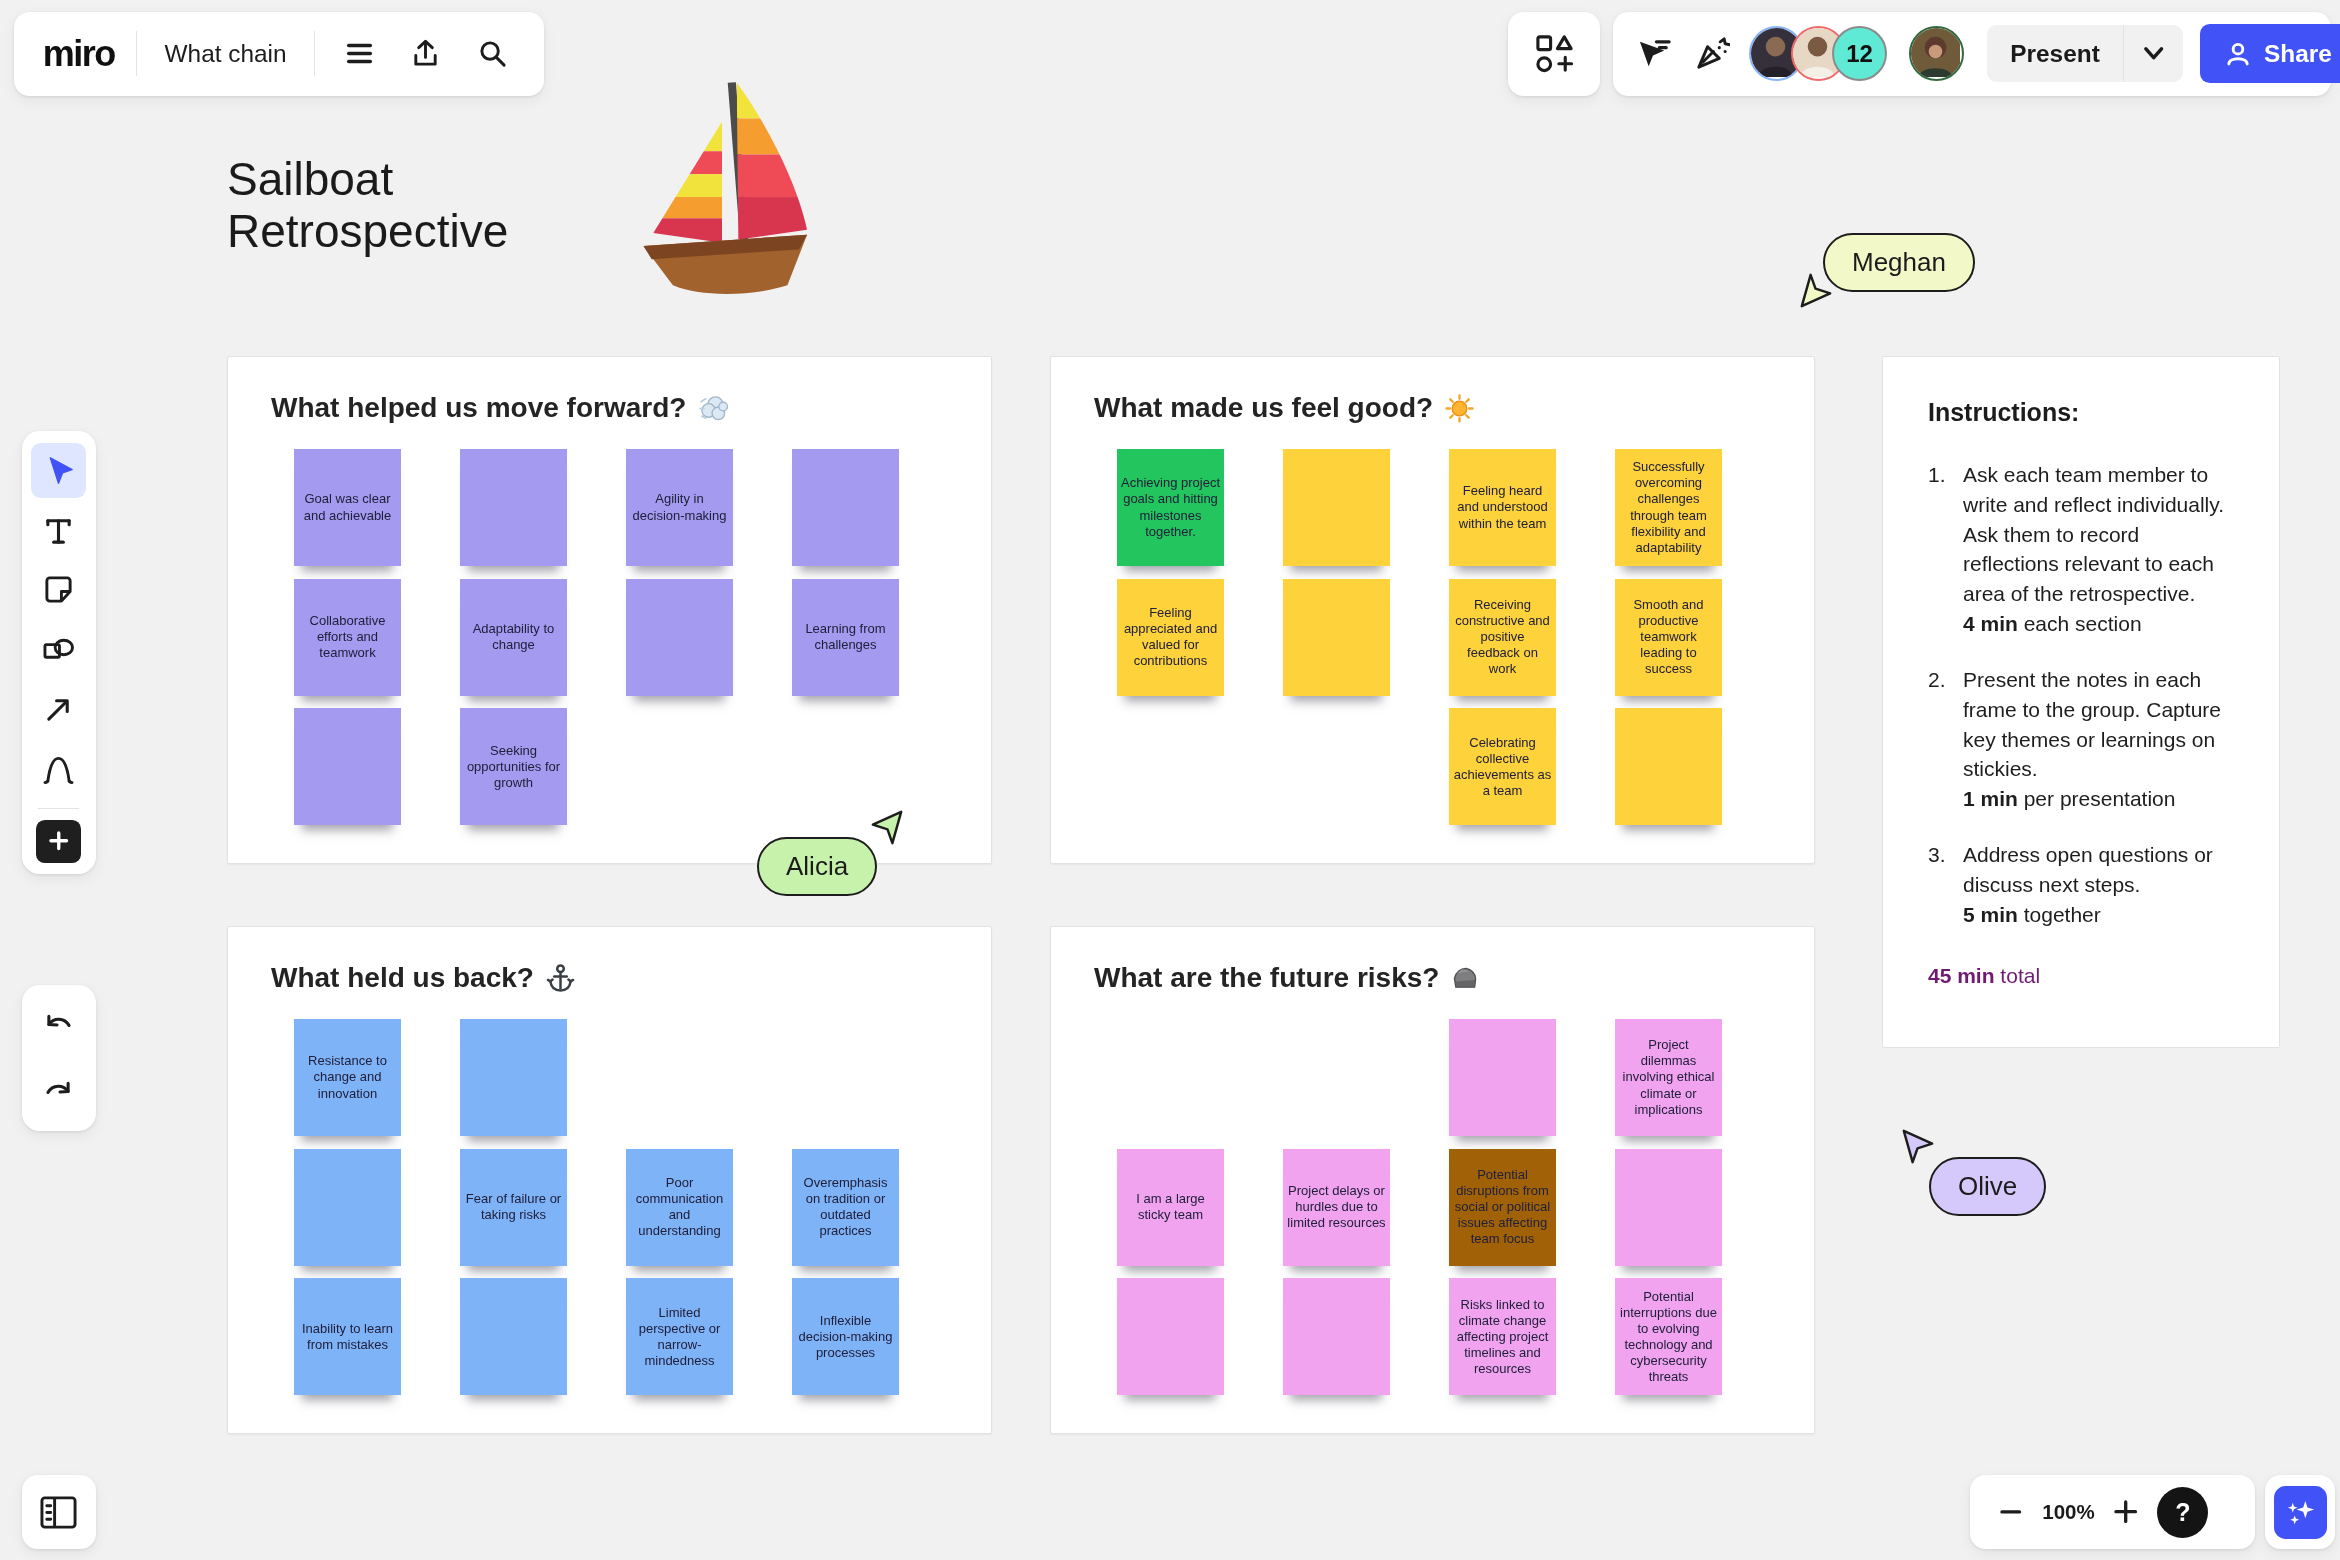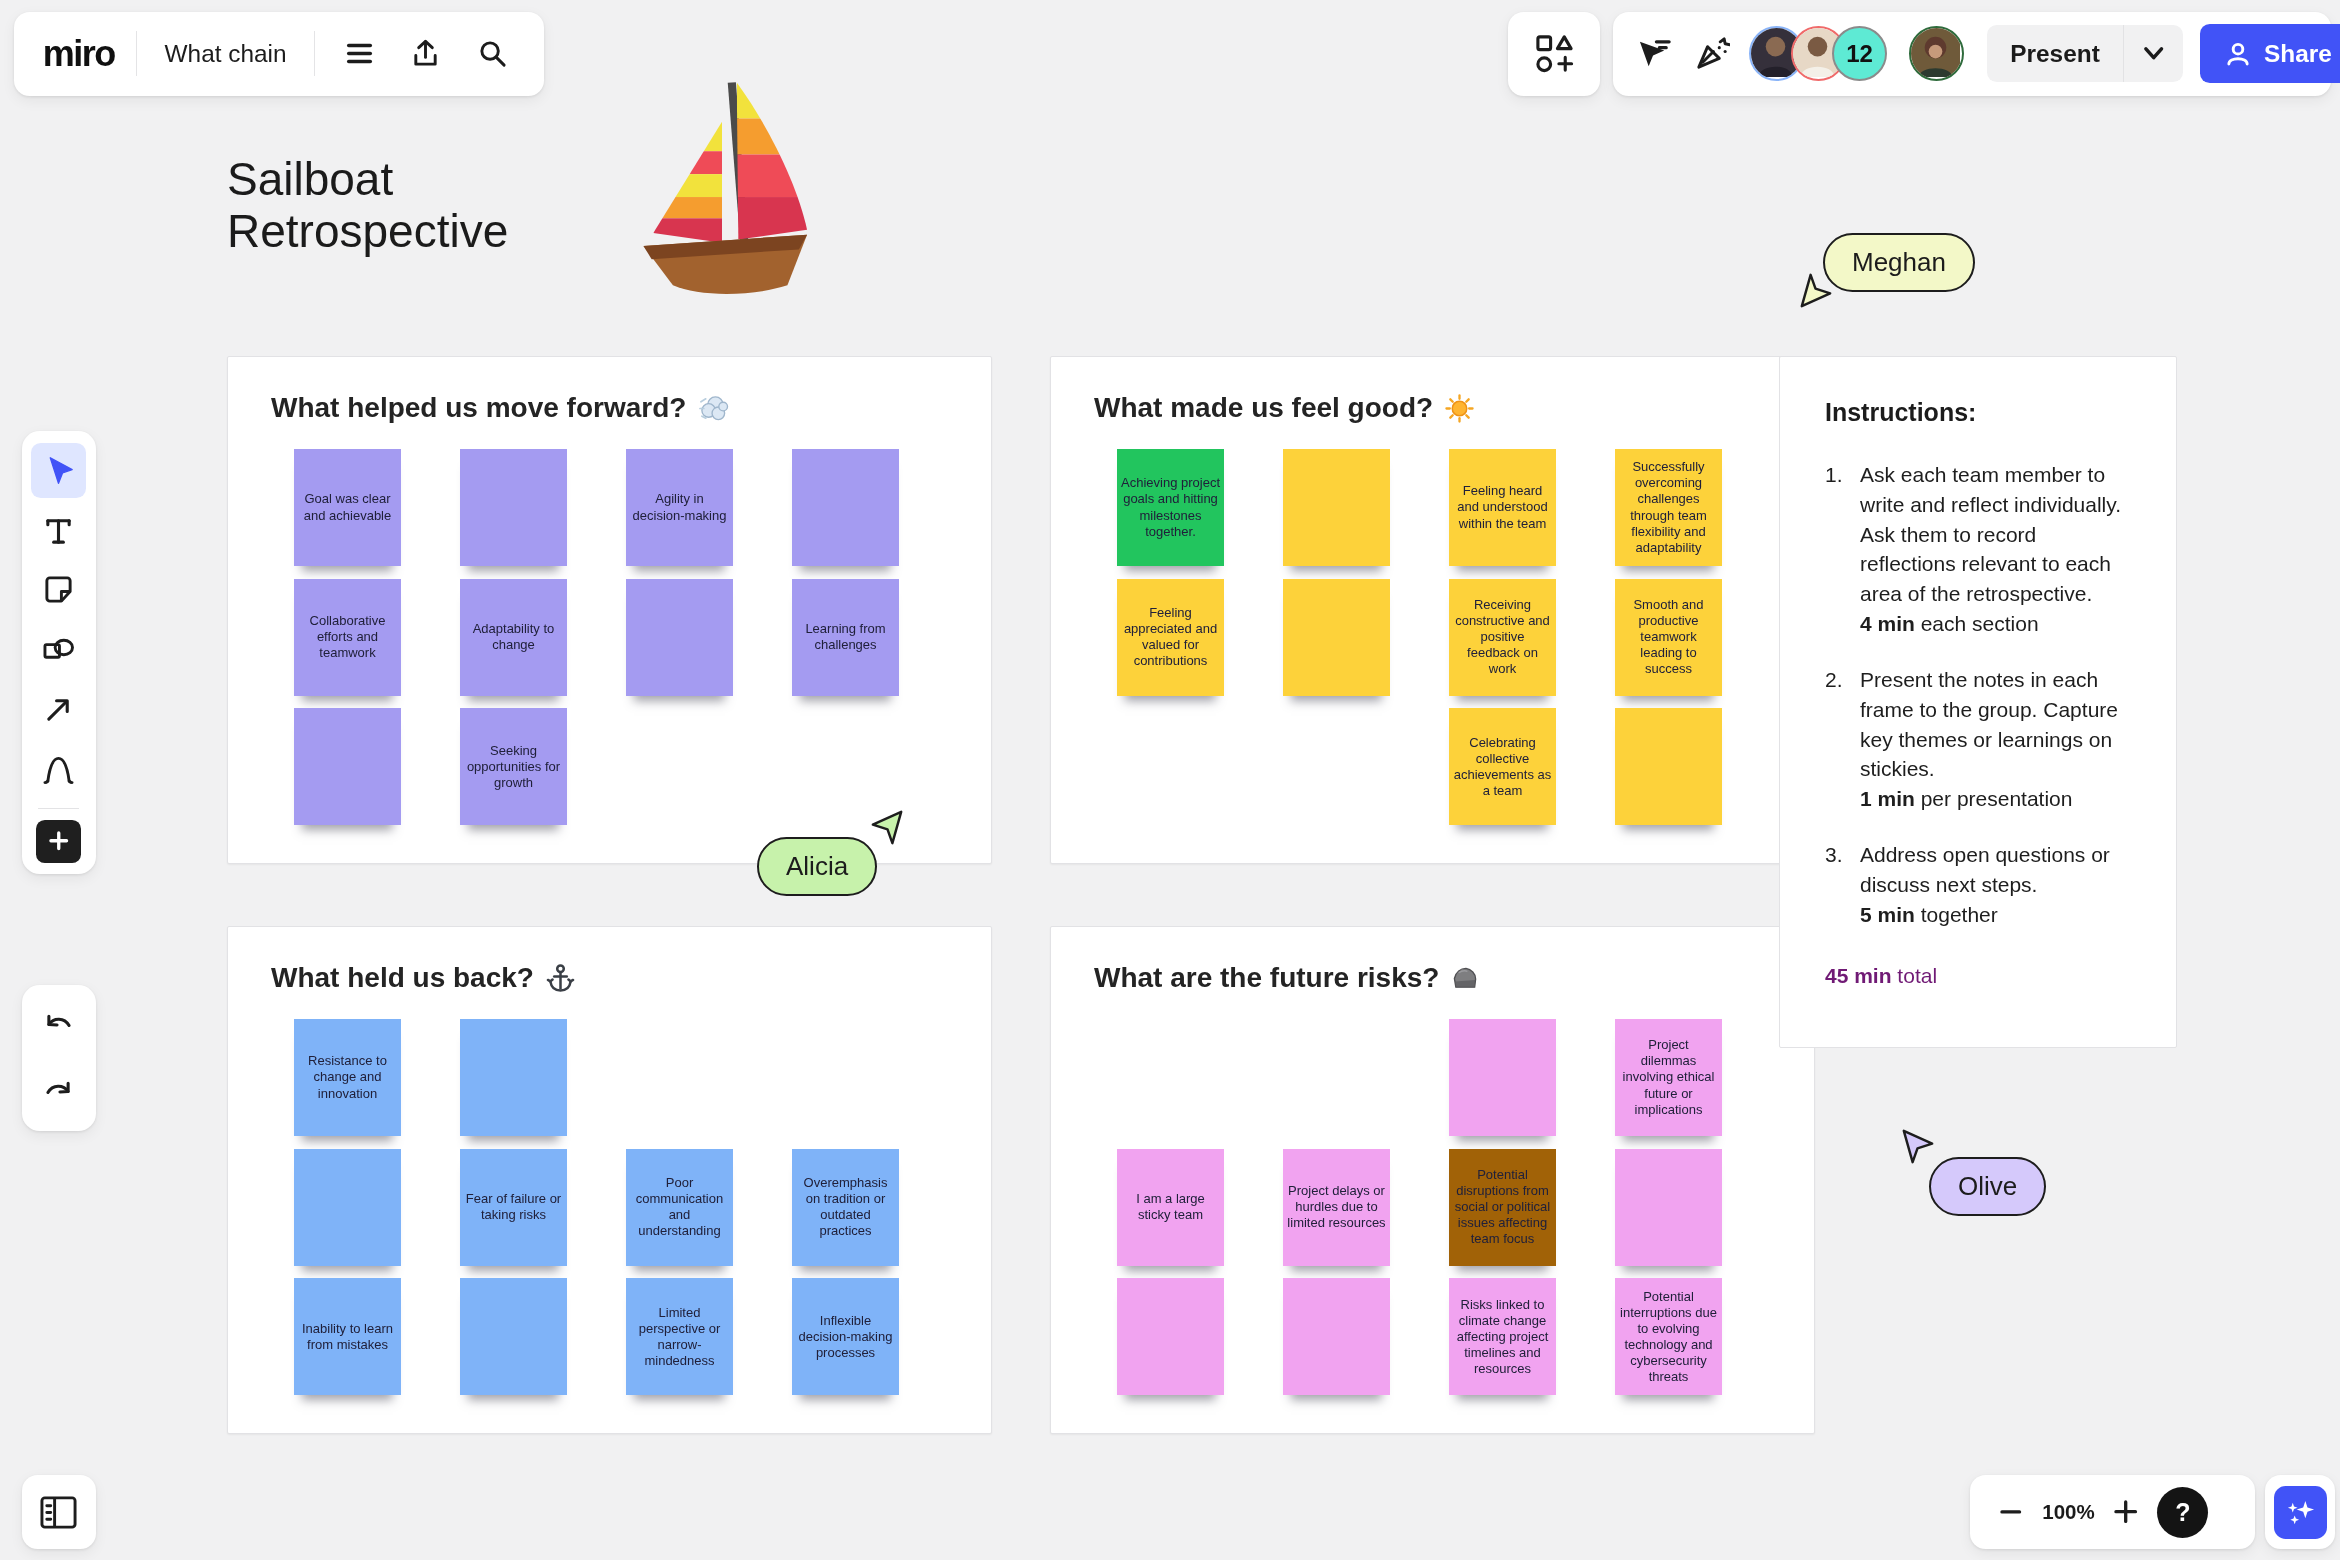--- a/index.html
+++ b/index.html
@@ -48,21 +48,21 @@
   .frame.q1 { left:227px; top:356px; }
   .frame.q2 { left:1050px; top:356px; }
   .frame.q3 { left:227px; top:926px; }
   .frame.q4 { left:1050px; top:926px; }
   .frame-title { margin:35px 0 0 43px; font-size:28px; color:#242424; display:flex; align-items:center; gap:11.7px; }
   .notes-grid { margin:25px 0 0 66px; display:grid; grid-template-columns:repeat(4,107px); grid-auto-rows:117px; column-gap:59px; row-gap:12.7px; }
   .sticky { display:flex; align-items:center; justify-content:center; padding:3.9px; box-shadow:0 12.7px 9.8px -7.8px rgba(70,70,85,.5); cursor:pointer; }
   .sticky-text { font-size:13px; line-height:1.24; text-align:center; color:#20203a; }
 
   
-  .instructions { position:absolute; left:1779px; top:356px; width:398px; height:692px; background:#fff; border:1px solid #e2e2e5; border-radius:2px; padding:41px 43px 0 45px; }
+  .instructions { position:absolute; left:1882px; top:356px; width:398px; height:692px; background:#fff; border:1px solid #e2e2e5; border-radius:2px; padding:41px 43px 0 45px; }
   .instr-title { font-size:25px; font-weight:700; color:#1c1c1c; margin-bottom:33px; }
   .instr-item { display:flex; margin-bottom:26px; }
   .instr-num { width:35px; flex:0 0 35px; font-size:21px; line-height:1.42; color:#1e1e1e; }
   .instr-body { font-size:21px; line-height:1.42; color:#1e1e1e; }
   .instr-time { display:block; }
   .instr-time b, .instr-total b { font-weight:700; }
   .instr-total { margin-top:35px; font-size:21px; color:#701a75; }
 
   
   .cursor { position:absolute; }
@@ -366,21 +366,21 @@
       <path d="M5 23 L3.5 14 C5 7 10 3.5 15.5 3.5 C21 4.5 25.5 9 25.5 14.5 L24.5 23 Z" fill="#7e7e80" stroke="#4f4f52" stroke-width="1.4"></path>
       <path d="M4.2 17 L25.2 15.5 L24.5 23 L5 23 Z" fill="#5c5c5f" opacity=".75"></path>
       <path d="M8 8 C11 6 14 5.5 17 6.5" stroke="#9b9b9e" stroke-width="1.4" fill="none"></path>
     </svg>
   </h2>
   <div class="notes-grid">
       <div class="sticky" style="grid-area: 1 / 3; background: rgb(241, 163, 240);">
         <span class="sticky-text"></span>
       </div>
       <div class="sticky" style="grid-area: 1 / 4; background: rgb(241, 163, 240);">
-        <span class="sticky-text">Project dilemmas involving ethical future or implications</span>
+        <span class="sticky-text">Project dilemmas involving ethical climate or implications</span>
       </div>
       <div class="sticky" style="grid-area: 2 / 1; background: rgb(241, 163, 240);">
         <span class="sticky-text">I am a large sticky team</span>
       </div>
       <div class="sticky" style="grid-area: 2 / 2; background: rgb(241, 163, 240);">
         <span class="sticky-text">Project delays or hurdles due to limited resources</span>
       </div>
       <div class="sticky" style="grid-area: 2 / 3; background: #a16207;">
         <span class="sticky-text">Potential disruptions from social or political issues affecting team focus</span>
       </div>

